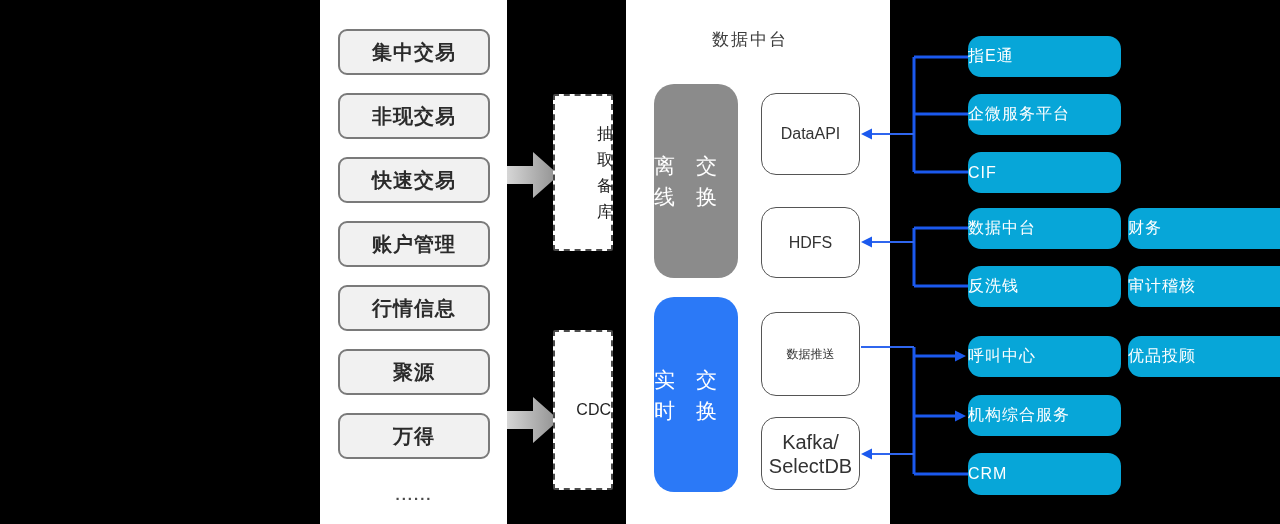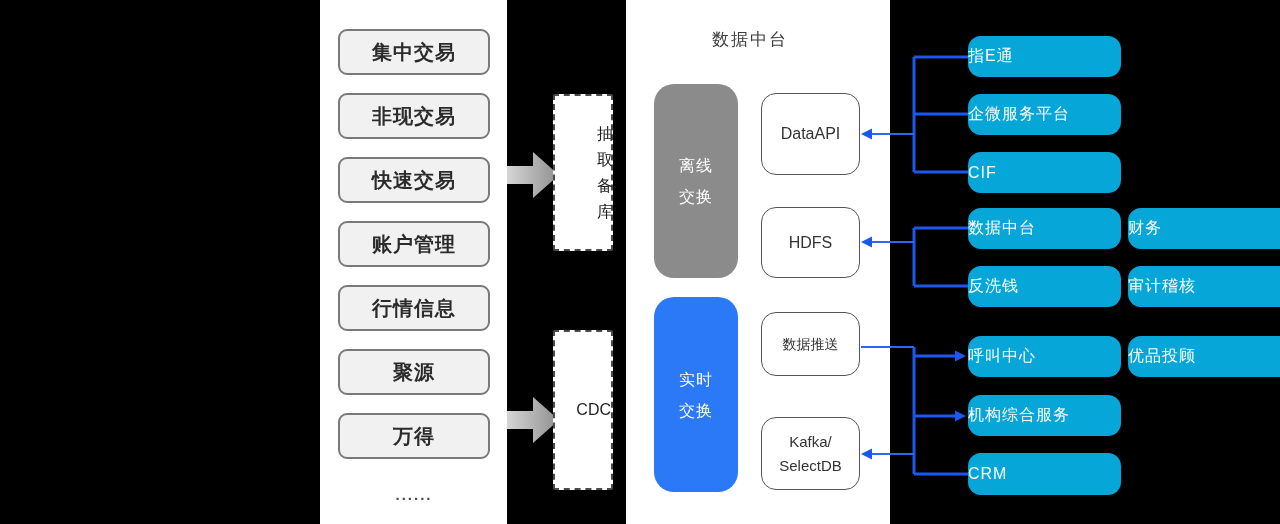--- a/index.html
+++ b/index.html
@@ -46,36 +46,36 @@
   }
   #extract-box{top:94px;height:157px;padding-left:44px;}
   #cdc-box{top:330px;height:160px;align-items:flex-end;}
 
   .platform-title{
     position:absolute;left:626px;top:28px;width:248px;text-align:center;
     font-size:17px;font-weight:500;color:#3d3d3d;letter-spacing:2px;
   }
   .exchange-box{
     position:absolute;left:654px;width:84px;border-radius:20px;
-    display:flex;flex-direction:column;align-items:center;justify-content:center;
-    color:var(--text-white);font-size:16px;font-weight:500;line-height:31px;letter-spacing:1px;
+    display:flex;flex-direction:row;align-items:center;justify-content:center;
+    color:var(--text-white);font-size:21px;font-weight:500;line-height:31px;letter-spacing:1px;
   }
   #offline-box{top:84px;height:194px;background:var(--offline-gray);}
   #realtime-box{top:297px;height:195px;background:var(--realtime-blue);}
 
   .svc-box{
     position:absolute;left:761px;width:99px;background:#fff;
     border:1.5px solid #555;border-radius:15px;
     display:flex;flex-direction:column;align-items:center;justify-content:center;
     font-size:16px;color:#333;line-height:24px;
   }
   #dataapi-box{top:93px;height:82px;}
   #hdfs-box{top:207px;height:71px;}
-  #push-box{top:312px;height:64px;font-size:14px;}
-  #kafka-box{top:417px;height:73px;font-size:15px;}
+  #push-box{top:312px;height:84px;font-size:12px;}
+  #kafka-box{top:417px;height:73px;font-size:20px;}
 
   .consumer{
     position:absolute;width:153px;height:41px;background:var(--consumer-cyan);
     border-radius:13px;display:flex;align-items:center;justify-content:flex-start;
     color:var(--text-white);font-size:16px;letter-spacing:1px;
   }
   .consumer.col1{left:968px;}
   .consumer.col2{left:1128px;width:152px;border-top-right-radius:0;border-bottom-right-radius:0;}
 
   #connectors{position:absolute;left:0;top:0;pointer-events:none;}

